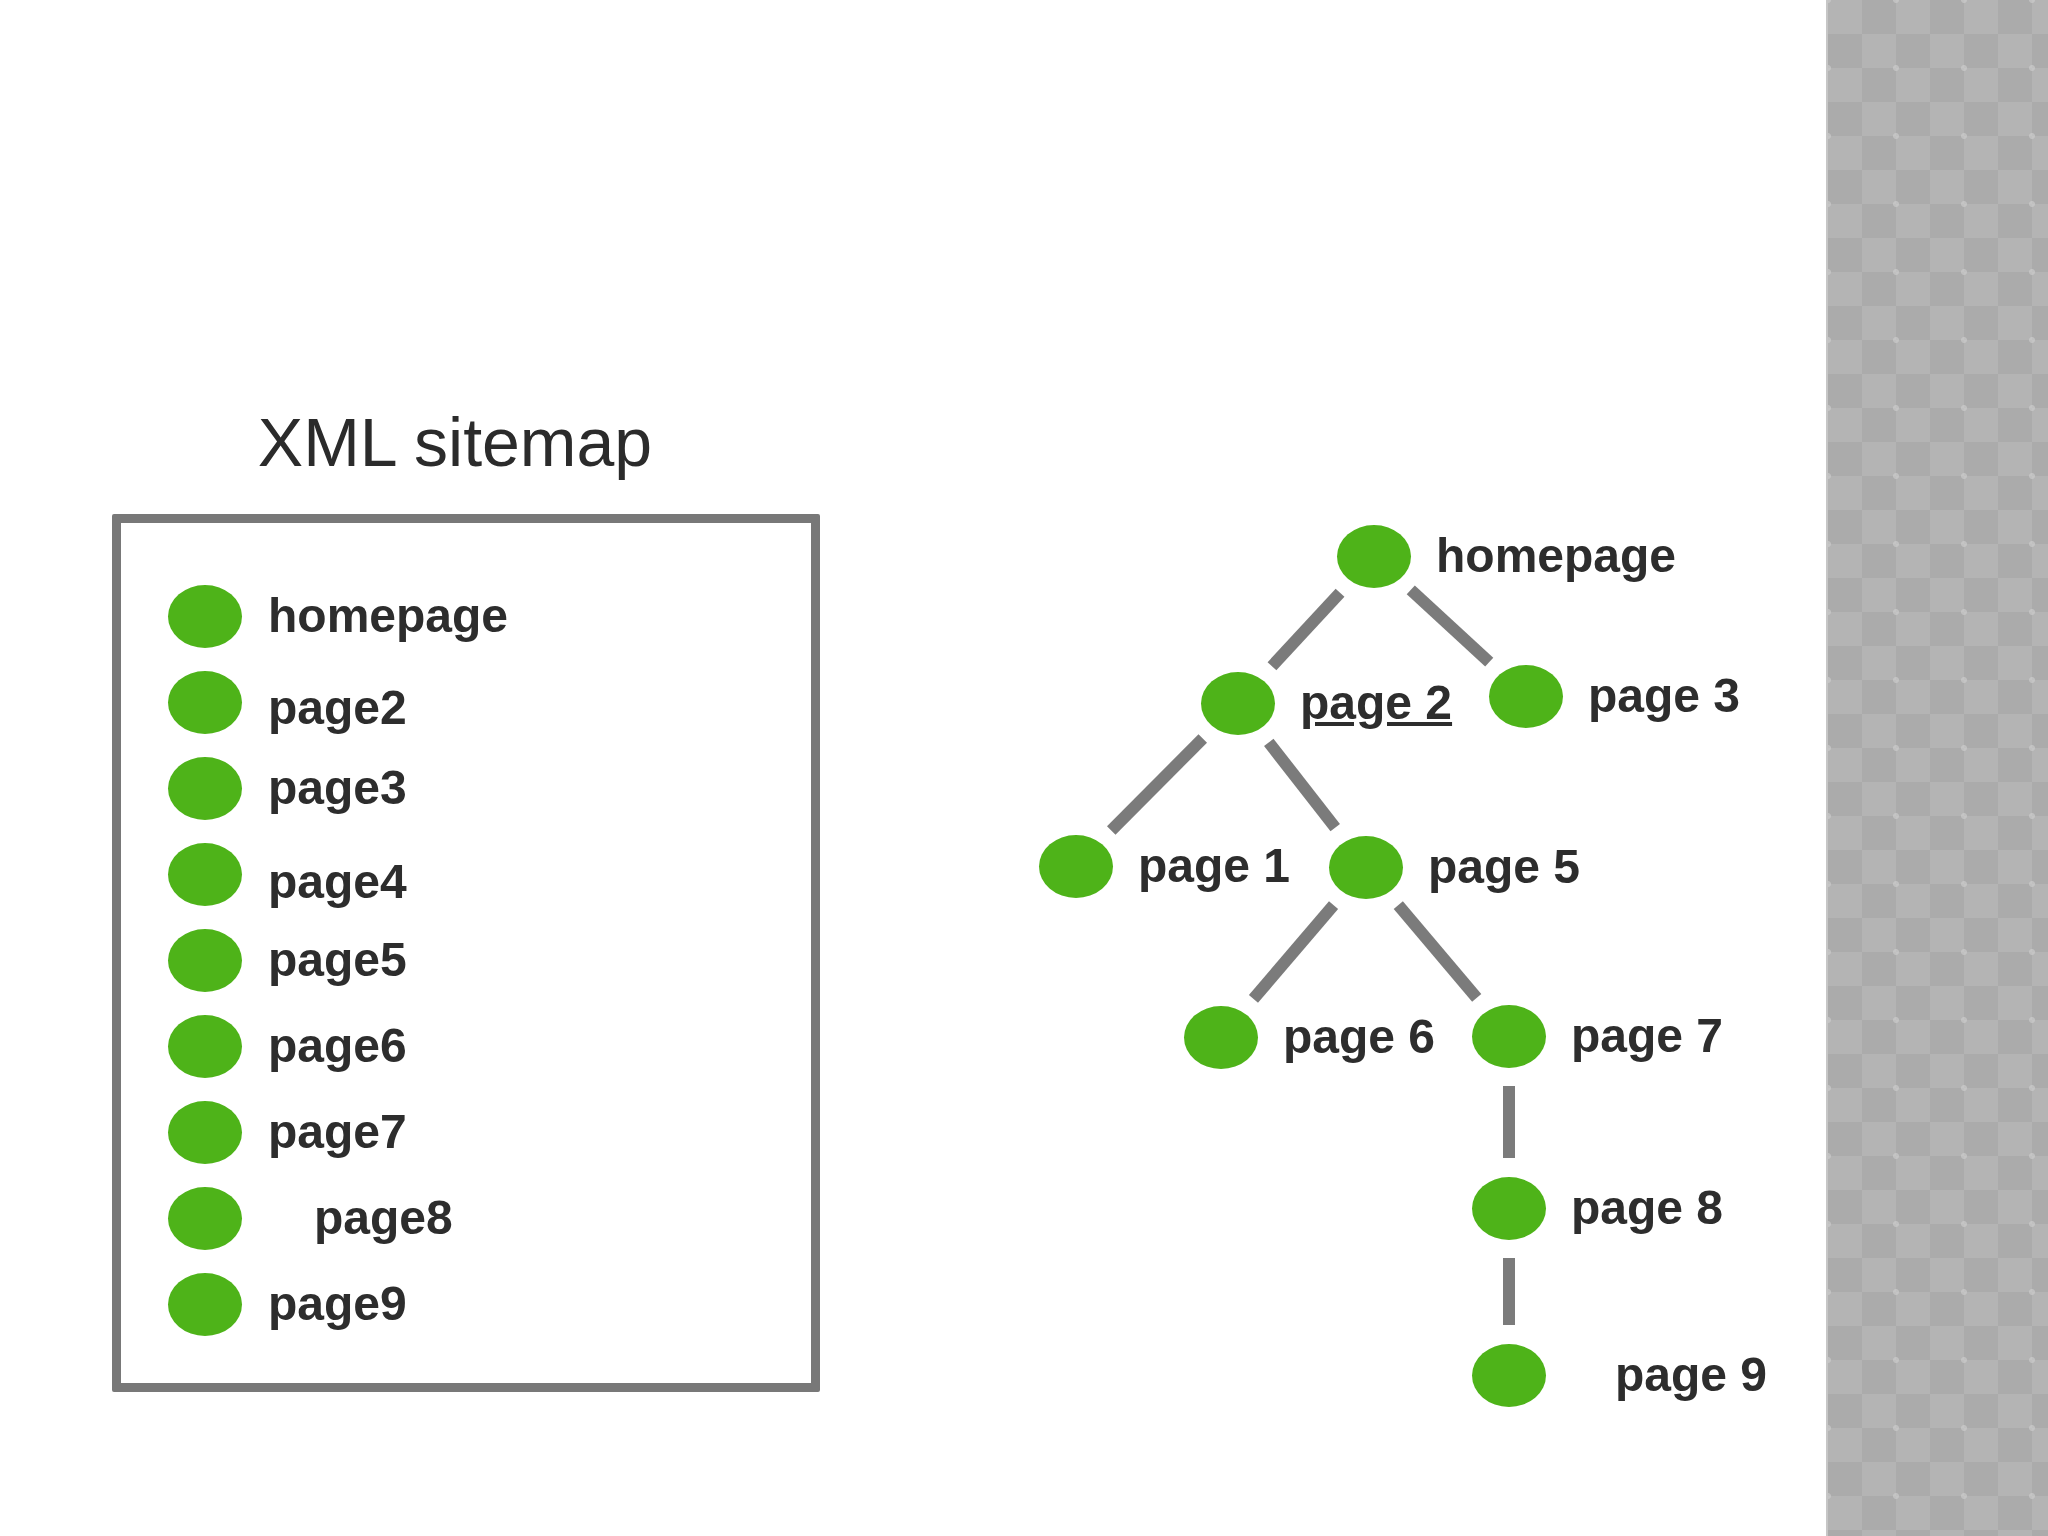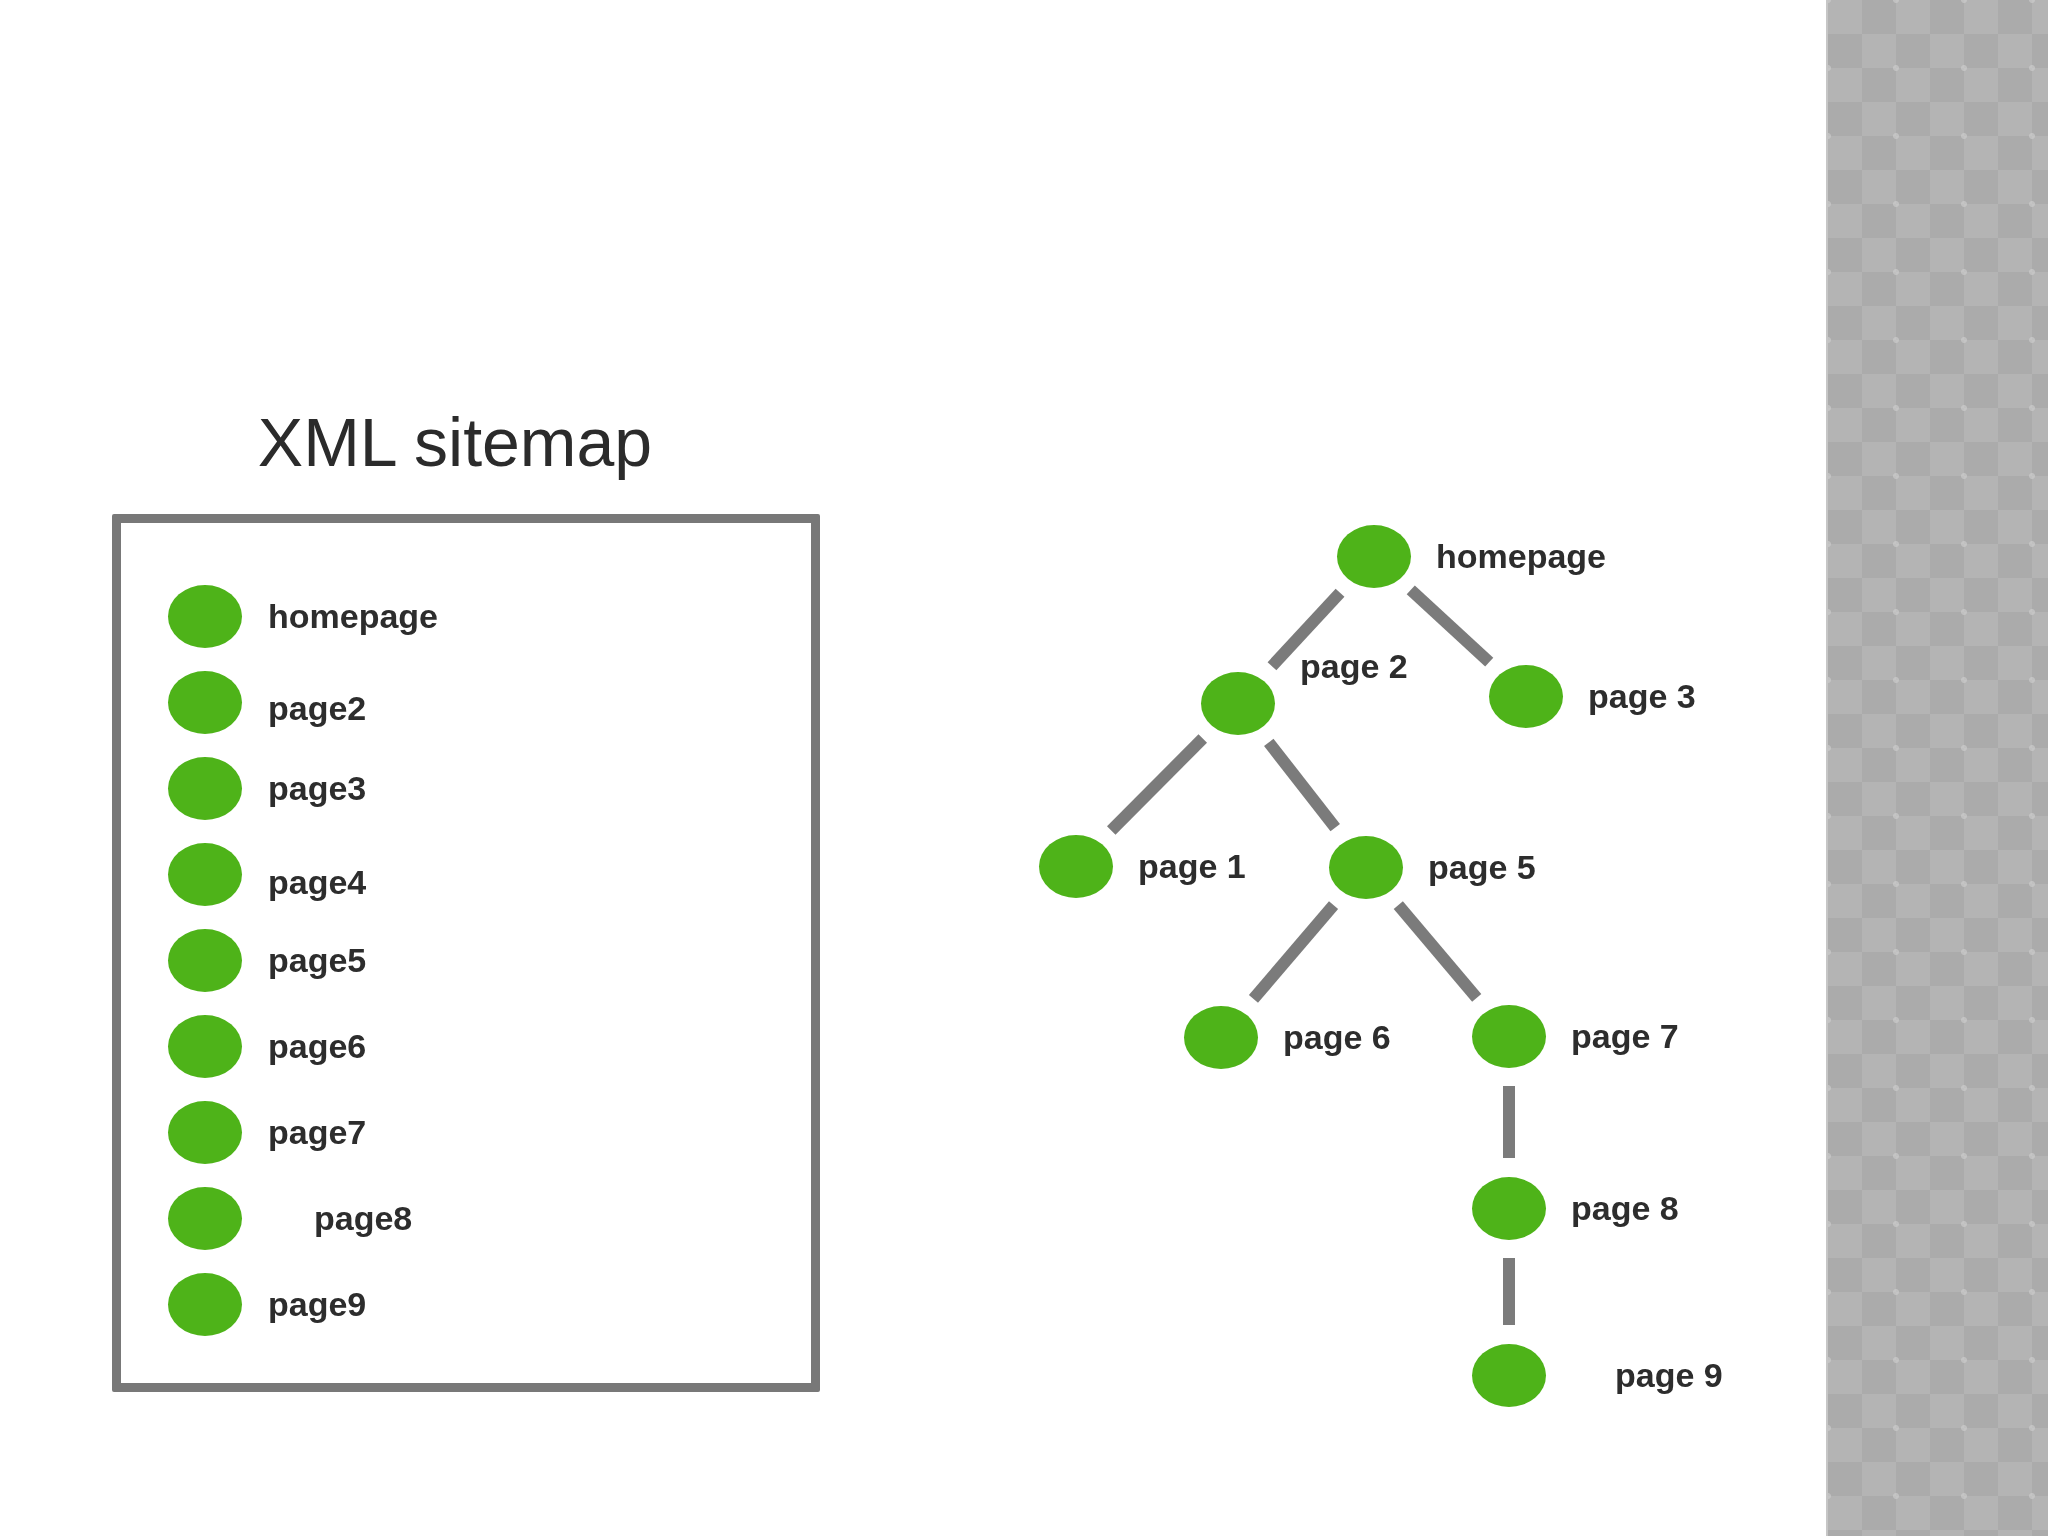--- a/index.html
+++ b/index.html
@@ -37,21 +37,21 @@
   }
   .list-circle {
     position: absolute;
     width: 74px;
     height: 63px;
     border-radius: 50%;
     background: #4eb319;
   }
   .list-label, .node-label {
     position: absolute;
-    font-size: 34px;
+    font-size: 48px;
     font-weight: 700;
     color: #2d2d2d;
     line-height: 48px;
     white-space: nowrap;
   }
   .tree-node {
     position: absolute;
     width: 74px;
     height: 63px;
     border-radius: 50%;
@@ -120,21 +120,21 @@
       <line x1="1333.5526696958625" y1="905.0416975979543" x2="1253.4473303041375" y2="998.9583024020457" stroke="#7b7b7b" stroke-width="12" stroke-linecap="butt"></line>
       <line x1="1398.2971120733087" y1="905.1693142684558" x2="1476.7028879266913" y2="997.8306857315442" stroke="#7b7b7b" stroke-width="12" stroke-linecap="butt"></line>
       <line x1="1509" y1="1086" x2="1509" y2="1158" stroke="#7b7b7b" stroke-width="12" stroke-linecap="butt"></line>
       <line x1="1509" y1="1258" x2="1509" y2="1325" stroke="#7b7b7b" stroke-width="12" stroke-linecap="butt"></line>
     </svg>
 
   <div id="tree-nodes">
       <div class="tree-node" style="left: 1337px; top: 524.5px; background: rgb(78, 179, 25);"></div>
       <div class="node-label" style="left: 1436px; top: 532px;">homepage</div>
       <div class="tree-node" style="left: 1201px; top: 671.5px; background: rgb(78, 179, 25);"></div>
-      <div class="node-label" style="left: 1300px; top: 642px;">page 2</div>
+      <div class="node-label" style="left: 1300px; top: 679px; text-decoration: underline;">page 2</div>
       <div class="tree-node" style="left: 1489px; top: 664.5px; background: rgb(78, 179, 25);"></div>
       <div class="node-label" style="left: 1588px; top: 672px;">page 3</div>
       <div class="tree-node" style="left: 1039px; top: 834.5px; background: rgb(78, 179, 25);"></div>
       <div class="node-label" style="left: 1138px; top: 842px;">page 1</div>
       <div class="tree-node" style="left: 1329px; top: 835.5px; background: rgb(78, 179, 25);"></div>
       <div class="node-label" style="left: 1428px; top: 843px;">page 5</div>
       <div class="tree-node" style="left: 1184px; top: 1005.5px; background: rgb(78, 179, 25);"></div>
       <div class="node-label" style="left: 1283px; top: 1013px;">page 6</div>
       <div class="tree-node" style="left: 1472px; top: 1004.5px; background: rgb(78, 179, 25);"></div>
       <div class="node-label" style="left: 1571px; top: 1012px;">page 7</div>

